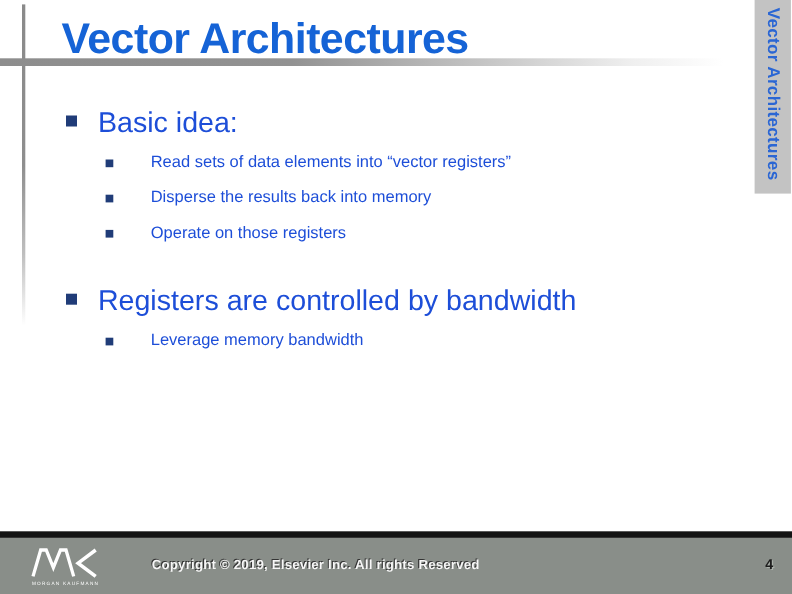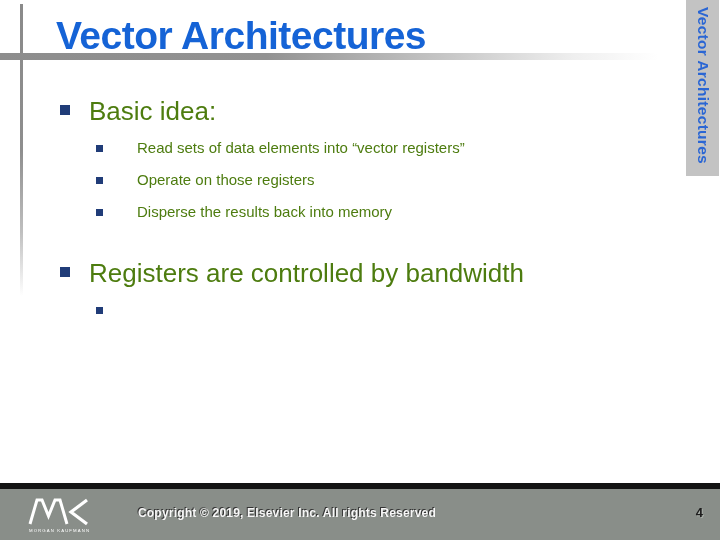--- a/index.html
+++ b/index.html
@@ -25,21 +25,21 @@
   
   .sidebar {
     position:absolute; left:686px; top:0; width:33px; height:176px;
     background:#c3c3c3; display:flex; justify-content:center;
   }
   .sidebar-text {
     writing-mode:vertical-rl; font-size:15.5px; font-weight:bold;
     color:#2a66d4; padding-top:7px; letter-spacing:0.3px; white-space:nowrap;
   }
   
-  .block { position:absolute; left:58px; width:600px; color:#4d7c0f; }
+  .block { position:absolute; left:58px; width:600px; color:#1d4ed8; }
   .block1 { top:96px; }
   .block2 { top:258px; }
   .l1row { display:flex; align-items:flex-start; }
   .b1 { flex:0 0 auto; width:10px; height:10px; background:#203c78; margin:9px 19px 0 2px; }
   .l1text { font-size:26px; line-height:30px; white-space:nowrap; }
   .sublist { margin:6px 0 0 38px; }
   .l2row { display:flex; align-items:flex-start; }
   .b2 { flex:0 0 auto; width:7px; height:7px; background:#203c78; margin:13px 10px 0 0; }
   .l2text { font-size:15px; line-height:32px; white-space:nowrap;margin-left:24px; }
   
@@ -79,37 +79,38 @@
       <span class="b1"></span>
       <span class="l1text">Basic idea:</span>
     </div>
     <div class="sublist">
       <div class="l2row">
         <span class="b2"></span>
         <span class="l2text">Read sets of data elements into “vector registers”</span>
       </div>
       <div class="l2row">
         <span class="b2"></span>
-        <span class="l2text">Operate on those registers</span>
+        <span class="l2text">Disperse the results back into memory</span>
       </div>
       <div class="l2row">
         <span class="b2"></span>
-        <span class="l2text">Disperse the results back into memory</span>
+        <span class="l2text">Operate on those registers</span>
       </div>
     </div>
   </div>
 
   <div class="block block2">
     <div class="l1row">
       <span class="b1"></span>
       <span class="l1text">Registers are controlled by bandwidth</span>
     </div>
     <div class="sublist">
       <div class="l2row">
         <span class="b2"></span>
+        <span class="l2text">Leverage memory bandwidth</span>
       </div>
     </div>
   </div>
 
   <div class="footer-divider"></div>
 
   <div class="footer">
     <svg class="logo" width="66" height="38" viewBox="0 0 66 38" aria-hidden="true">
       <path d="M3 27 L10 3 L15 3 L21.5 19 L28 3 L33 3 L40 27" fill="none" stroke="#ffffff" stroke-width="3"></path>
       <path d="M60 3 L44 15 L60 27" fill="none" stroke="#ffffff" stroke-width="3.2"></path>

